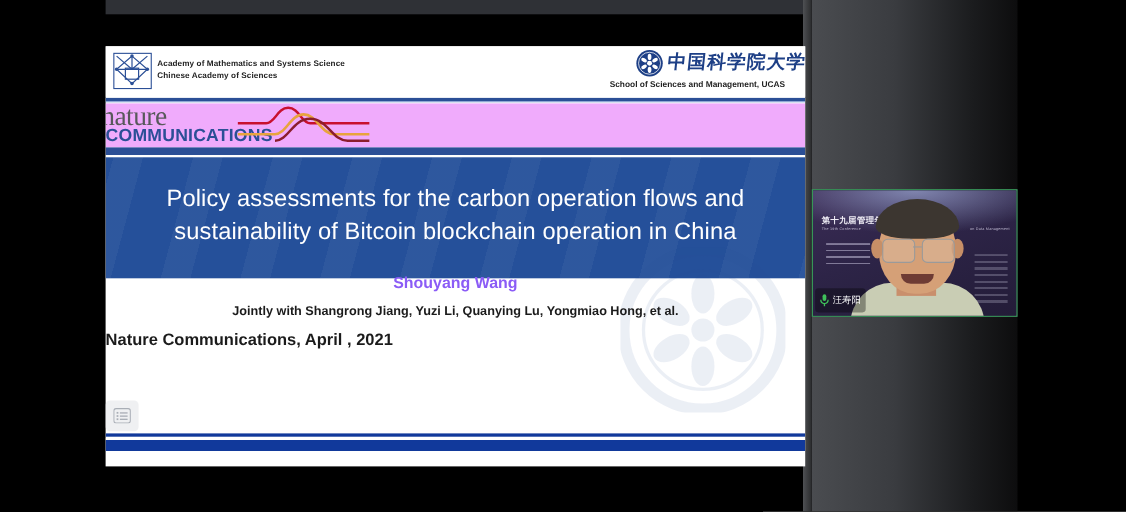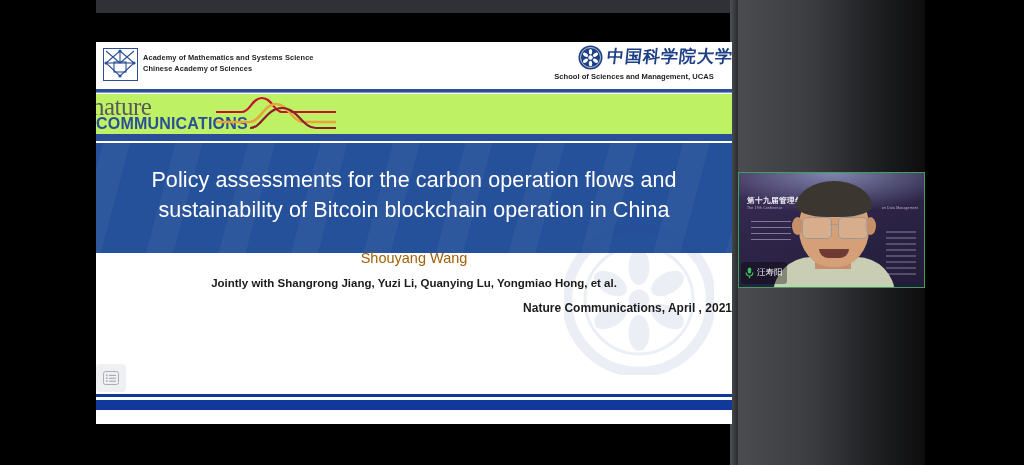--- a/index.html
+++ b/index.html
@@ -57,21 +57,21 @@
   .ucas-sub{
     position:absolute;left:440px;top:30px;width:196px;text-align:center;
     font-size:7.6px;font-weight:bold;color:#1f1f1f;white-space:nowrap;
   }
 
   
   .rule-a{position:absolute;left:0;top:47px;width:636px;height:2.5px;background:#2b4f96;}
   .rule-b{position:absolute;left:0;top:50px;width:636px;height:1.2px;background:#7f9cd0;}
 
   
-  .nature-band{position:absolute;left:0;top:52px;width:636px;height:40px;background:#bef264;}
+  .nature-band{position:absolute;left:0;top:52px;width:636px;height:40px;background:#f0abfc;}
   .nature-word{
     position:absolute;left:-4px;top:-1px;
     font-family:"Liberation Serif","DejaVu Serif",serif;
     font-size:25px;color:#58595b;letter-spacing:-.5px;
   }
   .comm-word{
     position:absolute;left:0px;top:21px;
     font-size:16px;font-weight:bold;color:#2b4f96;letter-spacing:.2px;
   }
   .nature-curves{position:absolute;left:120px;top:2px;}
@@ -97,29 +97,29 @@
   }
 
   
   .watermark{
     position:absolute;left:468px;top:183px;width:150px;height:150px;opacity:.085;
   }
 
   
   .author{
     position:absolute;left:0;top:208px;width:636px;text-align:center;
-    font-size:14.5px;font-weight:normal;color:#a16207;
+    font-size:14.5px;font-weight:bold;color:#8b5cf6;
   }
   .jointly{
     position:absolute;left:0;top:235px;width:636px;text-align:center;
     font-size:11.5px;font-weight:bold;color:#1b1b1b;
   }
   .journal{
-    position:absolute;left:0;top:259px;width:636px;text-align:right;
-    font-size:12px;font-weight:bold;color:#1b1b1b;
+    position:absolute;left:0;top:259px;width:636px;text-align:left;
+    font-size:15px;font-weight:bold;color:#1b1b1b;
   }
 
   
   .bot-a{position:absolute;left:0;top:352px;width:636px;height:3px;background:#11399b;}
   .bot-b{position:absolute;left:0;top:356px;width:636px;height:1.5px;background:#ffffff;}
   .bot-c{position:absolute;left:0;top:358px;width:636px;height:10px;background:#11399b;}
 
   
   #slide-menu-btn{
     position:absolute;left:96px;top:364px;width:30px;height:28px;

